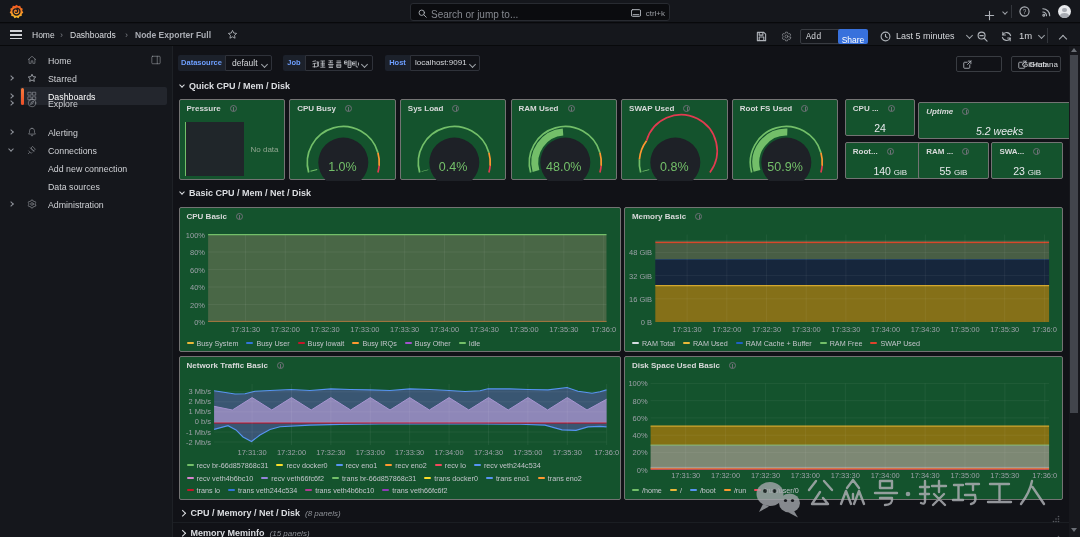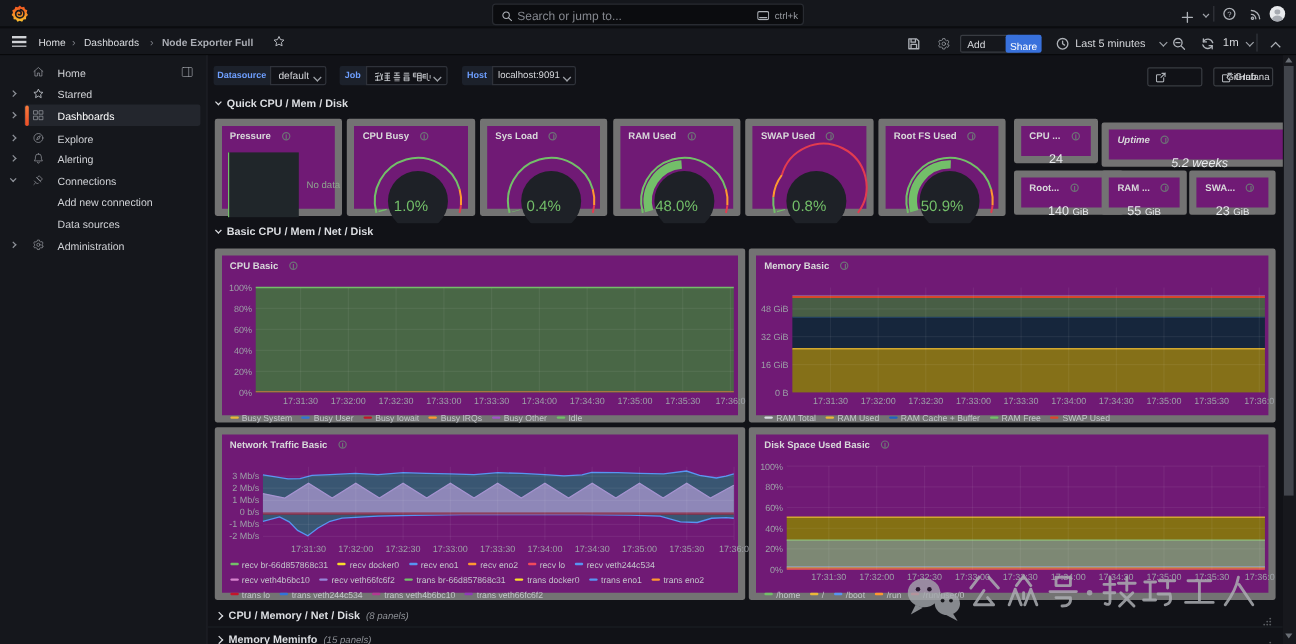--- a/index.html
+++ b/index.html
@@ -1,19 +1,19 @@
 <!DOCTYPE html>
 <html><head><meta charset="utf-8">
 <style>
 *{margin:0;padding:0;box-sizing:border-box;}
 html,body{width:1080px;height:537px;background:#111217;overflow:hidden;font-family:"Liberation Sans",sans-serif;}
 body{position:relative;color:#ccccdc;}
 .abs{position:absolute;}
 .bar{position:absolute;left:0;width:1080px;background:#15171c;border-bottom:1px solid #08090b;}
-.panel{position:absolute;background:#701a75;border:6px solid #737373;border-radius:2px;}
+.panel{position:absolute;background:#14532d;border:1px solid #737373;border-radius:2px;}
 .ptitle{position:absolute;left:7px;top:4px;font-size:8px;font-weight:700;color:#d8d9da;letter-spacing:0px;white-space:nowrap;}
 .info{display:inline-block;width:7px;height:7px;border:1px solid #6e7177;border-radius:50%;margin-left:9px;vertical-align:-1px;position:relative;}
 .info:after{content:"";position:absolute;left:2.5px;top:1px;width:1px;height:4px;background:#6e7177;}
 .ic{stroke:#aeb2b8;fill:none;stroke-width:1.2;stroke-linecap:round;stroke-linejoin:round;}
 .caret{display:inline-block;width:5px;height:5px;border-right:1.2px solid #9fa3a9;border-bottom:1.2px solid #9fa3a9;transform:rotate(45deg);vertical-align:2px;margin-left:4px;}
 .legend{position:absolute;font-size:7.2px;color:#c3c5cb;white-space:nowrap;}
 .lm{display:inline-block;width:7px;height:2px;border-radius:1px;vertical-align:2px;margin-right:3px;}
 .li{margin-right:8px;}
 .axis{font-size:7.5px;fill:#9da1a8;font-family:"Liberation Sans",sans-serif;}
 </style></head>
@@ -78,21 +78,21 @@
     <path d="M12 3l2.7 5.8 6.3.8-4.6 4.3 1.2 6.2-5.6-3.1-5.6 3.1 1.2-6.2L3 9.6l6.3-.8z" fill="none" stroke="#b5b8be" stroke-width="1.8" stroke-linejoin="round"></path>
   </svg>
 
 <svg class="abs" style="left:756px;top:30.5px;" width="11" height="11" viewBox="0 0 12 12">
     <path d="M1.5 1.5h7l2 2v7h-9zM3.5 1.5v3h4v-3M3.5 10.5v-4h5v4" class="ic" stroke-width="1.1"></path>
   </svg>
 <svg class="abs" style="left:781px;top:30.5px;" width="11" height="11" viewBox="0 0 24 24">
     <circle cx="12" cy="12" r="3.2" class="ic" stroke-width="2"></circle>
     <path d="M19.4 13.5a7.8 7.8 0 0 0 0-3l2-1.6-2-3.4-2.4 1a7.8 7.8 0 0 0-2.6-1.5L14 2.5h-4l-.4 2.5a7.8 7.8 0 0 0-2.6 1.5l-2.4-1-2 3.4 2 1.6a7.8 7.8 0 0 0 0 3l-2 1.6 2 3.4 2.4-1a7.8 7.8 0 0 0 2.6 1.5l.4 2.5h4l.4-2.5a7.8 7.8 0 0 0 2.6-1.5l2.4 1 2-3.4z" class="ic" stroke-width="2"></path>
   </svg>
-<div class="abs" style="left:800px;top:28.5px;width:50px;height:15px;border:1px solid #393c42;border-radius:2px;">
+<div class="abs" style="left:800px;top:28.5px;width:50px;height:15px;border:1px solid #393c42;border-radius:2px;font-family:Liberation Mono, monospace;">
   <span class="abs" style="left:5px;top:2.5px;font-size:8.5px;font-weight:500;color:#d5d7db;">Add</span>
     <div class="caret" style="position:absolute;right:4px;top:5px;width:4px;height:4px;"></div>
 </div>
 <div class="abs" style="left:838px;top:28.5px;width:30px;height:15px;background:#3871dc;border-radius:2px;text-align:center;">
   <span style="font-size:8.5px;font-weight:500;color:#fff;line-height:15px;">Share</span>
 </div>
 <svg class="abs" style="left:880px;top:30.5px;" width="11" height="11" viewBox="0 0 12 12">
     <circle cx="6" cy="6" r="4.8" class="ic" stroke-width="1.1"></circle>
     <path d="M6 3.5V6l1.8 1.2" class="ic" stroke-width="1.1"></path>
   </svg>
@@ -146,21 +146,21 @@
   <div class="schev"></div>
   <svg class="sicon" width="10" height="10" viewBox="0 0 24 24">
         <rect x="3" y="3" width="7" height="7" class="ic" stroke-width="2"></rect>
         <rect x="14" y="3" width="7" height="7" class="ic" stroke-width="2"></rect>
         <rect x="3" y="14" width="7" height="7" class="ic" stroke-width="2"></rect>
         <rect x="14" y="14" width="7" height="7" class="ic" stroke-width="2"></rect>
       </svg>
   <div class="stext" style="font-weight:500;color:#ffffff;">Dashboards</div>
 </div>
 
-<div class="srow" style="top:106px;padding-left:35px;">
+<div class="srow" style="top:94px;padding-left:35px;">
   <div class="schev"></div>
   <svg class="sicon" width="10" height="10" viewBox="0 0 24 24">
         <circle cx="12" cy="12" r="9" class="ic" stroke-width="2"></circle>
         <path d="M15.5 8.5l-2 5-5 2 2-5z" class="ic" stroke-width="1.8"></path>
       </svg>
   <div class="stext">Explore</div>
 </div>
 
 <div class="srow" style="top:123px;">
   <div class="schev"></div>

